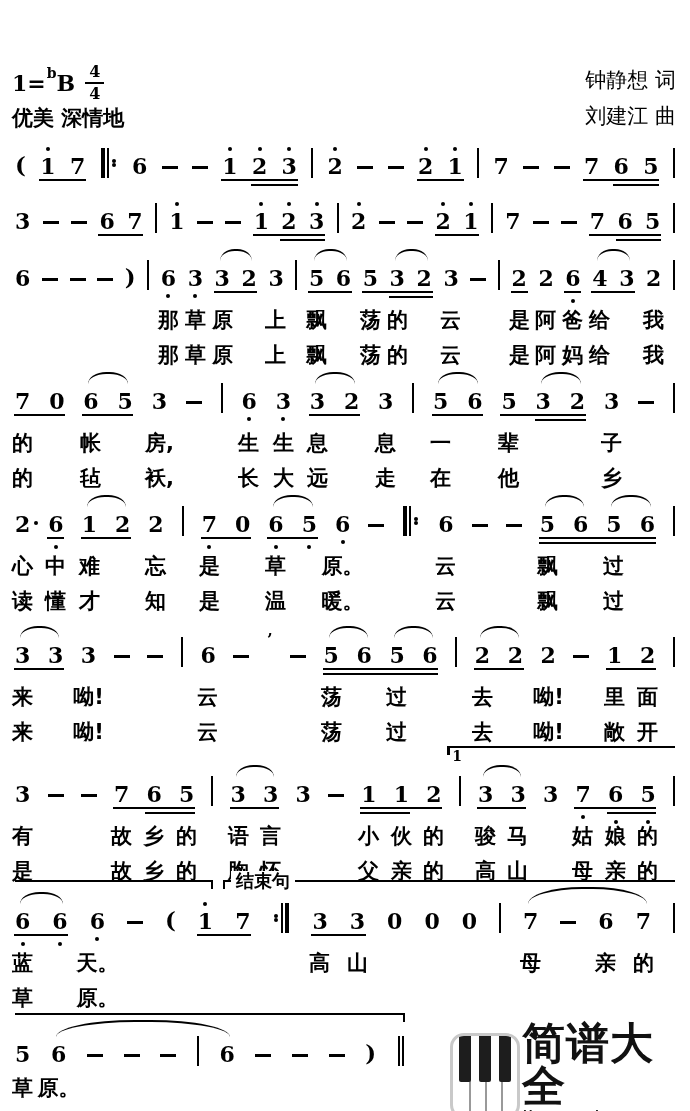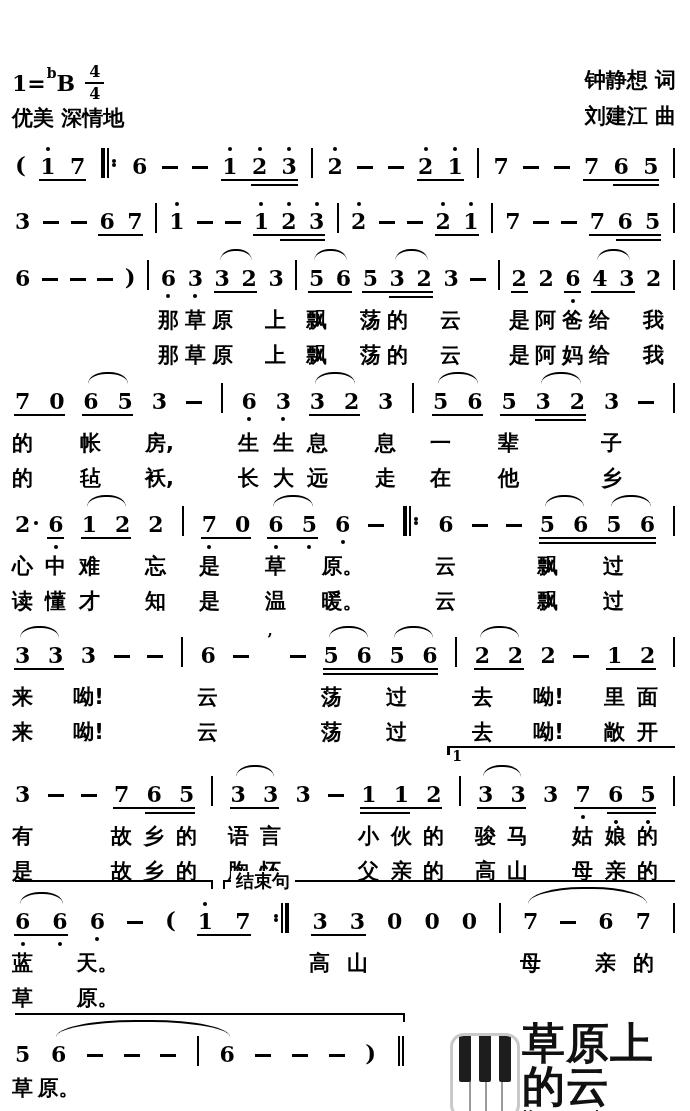--- a/index.html
+++ b/index.html
@@ -10,21 +10,21 @@
          font-family:"DejaVu Sans",sans-serif;}
   .keyrow{position:absolute;left:12px;top:64px;font-weight:bold;font-size:22px;
           display:flex;align-items:center;}
   .flat{font-size:14px;position:relative;top:-10px;margin:0 0 0 1px;}
   .ts{display:inline-flex;flex-direction:column;align-items:center;font-size:16px;
       line-height:1;font-weight:bold;margin-left:10px;}
   .ts-top{padding:0 4px 2px;border-bottom:2px solid #000;}
   .ts-bot{padding-top:2px;}
   .tempo{position:absolute;left:12px;top:104px;font-size:21px;font-weight:bold;
          font-family:"DejaVu Sans",sans-serif;}
-  .credit{position:absolute;right:14px;text-align:right;font-size:21px;font-weight:bold;
+  .credit{position:absolute;right:14px;text-align:right;font-size:21px;font-weight:normal;
           font-family:"DejaVu Sans",sans-serif;}
   .credit.lyr{top:66px;}
   .credit.comp{top:102px;}
 
   .system{position:absolute;}
   .notes-row{position:relative;display:flex;justify-content:space-between;
              align-items:flex-end;height:26px;}
   .tok{position:relative;display:inline-block;}
   .num{font-size:22px;font-weight:bold;line-height:24px;height:24px;min-width:13px;
        text-align:center;}
@@ -554,18 +554,18 @@
   <div class="watermark">
     <div class="wm-icon">
       <div class="wk" style="left:25%"></div>
       <div class="wk" style="left:50%"></div>
       <div class="wk" style="left:75%"></div>
       <div class="bk" style="left:9%"></div>
       <div class="bk" style="left:41%"></div>
       <div class="bk" style="left:72%"></div>
     </div>
     <div class="wm-text">
-      <span class="wm-brand">草原上的云</span>
+      <span class="wm-brand">简谱大全</span>
       <span class="wm-site">jianpudq.com</span>
     </div>
   </div>
 
 </div>
 
 </body></html>

